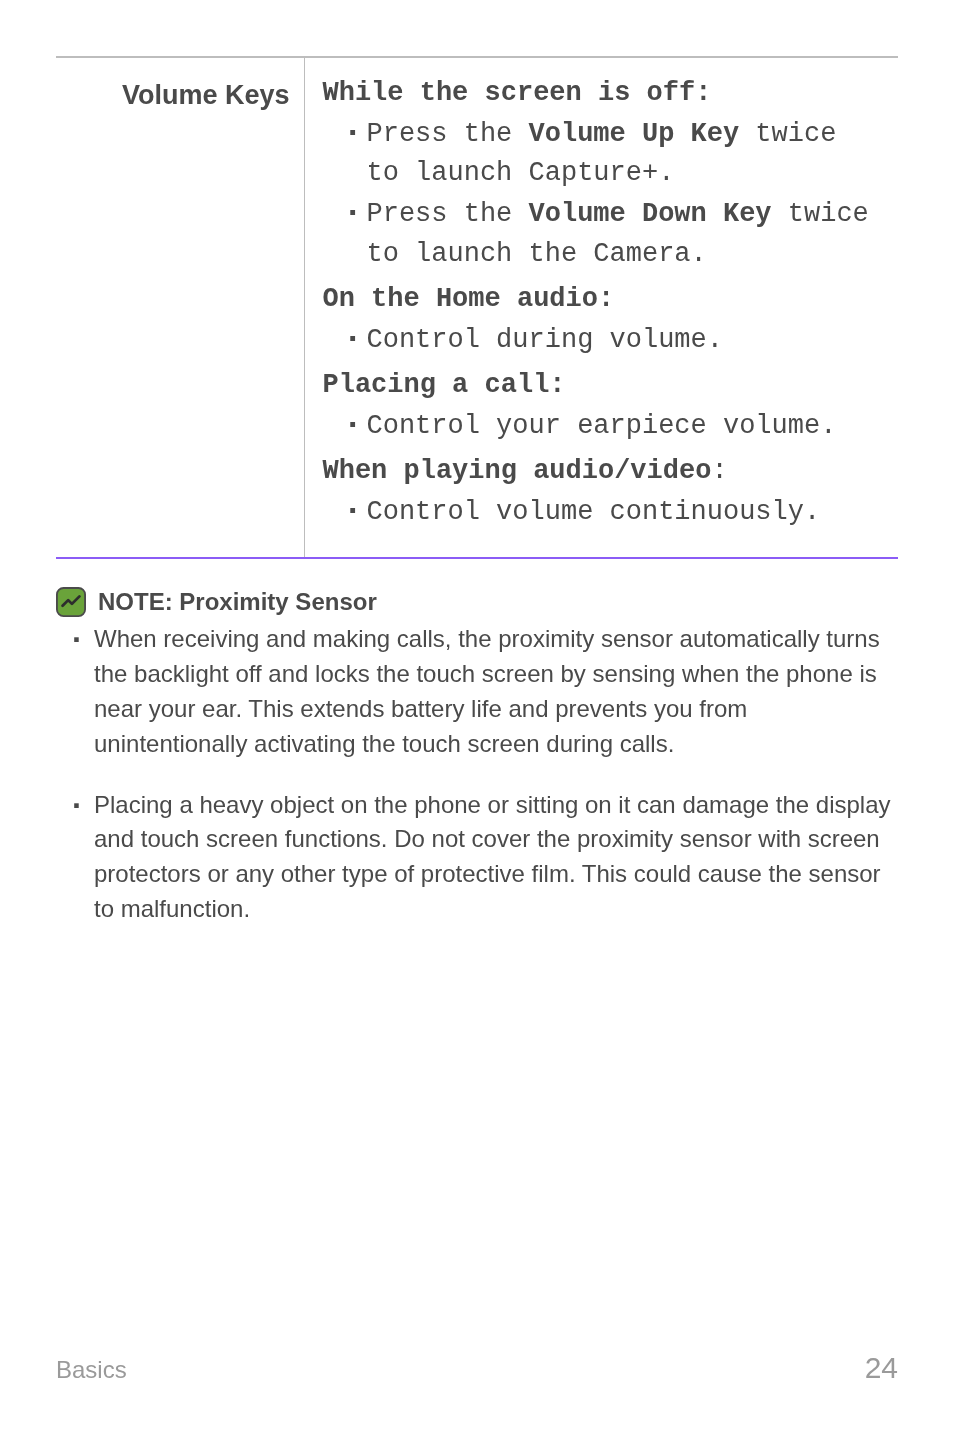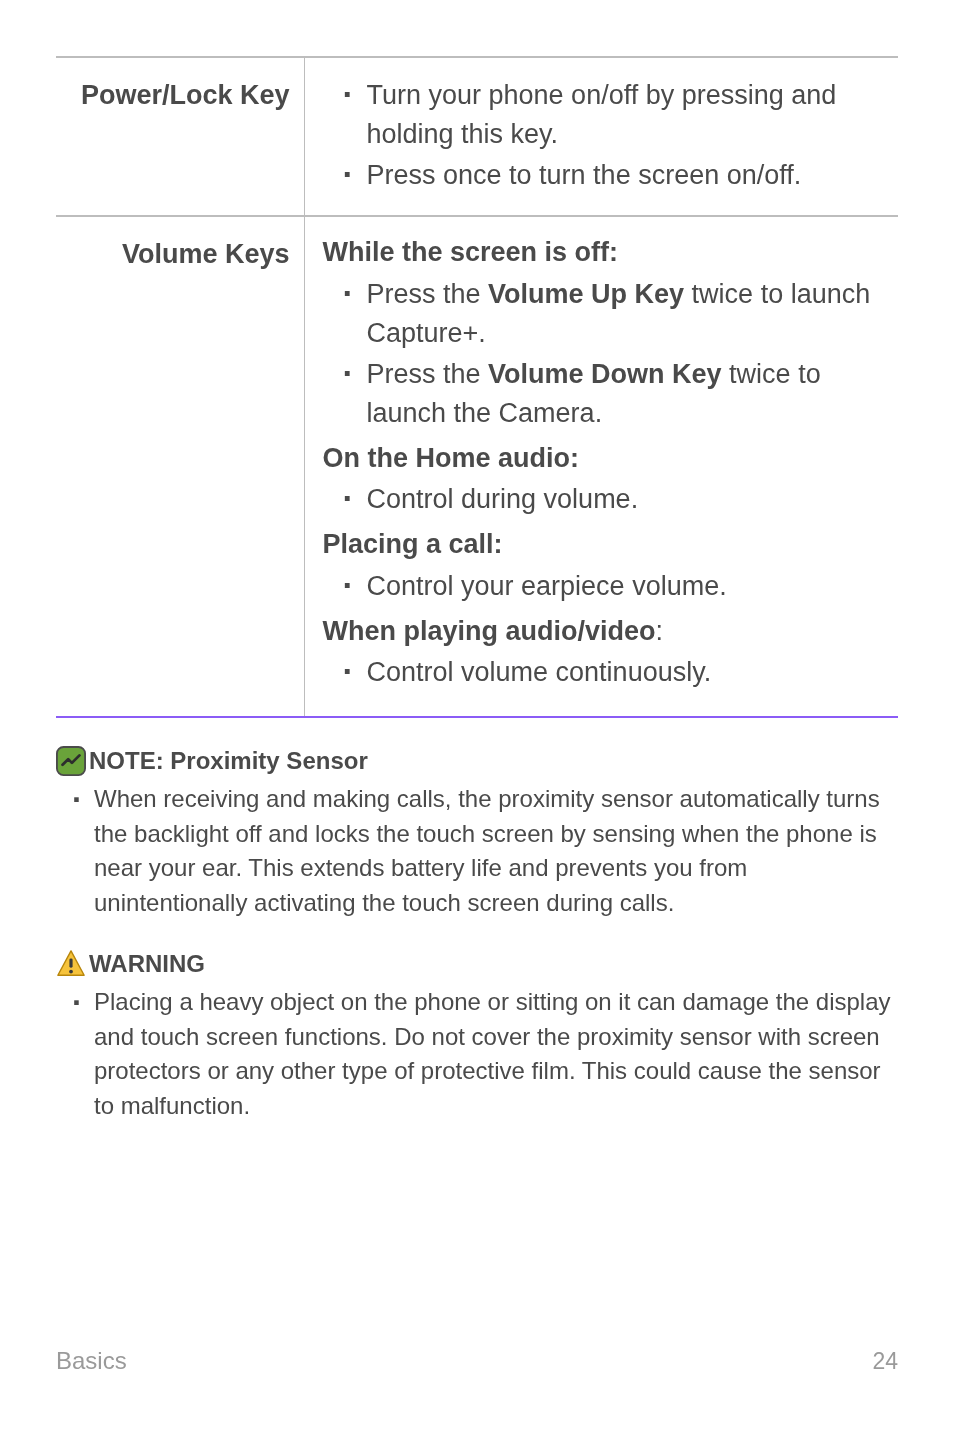--- a/index.html
+++ b/index.html
@@ -40,76 +40,67 @@
     margin: 2px 0 2px 14px;
   }
   .table li::before {
     content: "·";
     position: absolute;
     left: 6px;
     top: -6px;
     font-size: 34px;
     font-weight: 700;
   }
-  .para-group { margin-bottom: 6px; }
+  .para-group { margin-bottom: 6px; font-family: Liberation Mono, monospace; }
 
   .callout {
     margin-top: 26px;
     font-size: 24px;
     line-height: 1.45;
   }
   .callout-head {
     display: flex;
     align-items: center;
-    gap: 3px;
+    gap: 12px;
     font-weight: 700;
   }
   .callout ul { list-style: none; margin-top: 3px; }
   .callout li {
     position: relative;
     padding-left: 26px;
     margin-left: 12px;
   }
   .callout li::before {
     content: "·";
     position: absolute;
     left: 4px;
     top: -6px;
     font-size: 32px;
     font-weight: 700;
   }
   .icon { width: 30px; height: 30px; flex: none; }
 
   .footer {
     position: absolute;
-    bottom: 56px;
+    bottom: 46px;
     left: 56px;
     right: 56px;
     display: flex;
     justify-content: space-between;
     align-items: baseline;
     color: #9a9a9a;
     font-size: 24px;
   }
-  .footer .page { font-size: 23px; }
+  .footer .page { font-size: 30px; }
 </style>
 </head>
 <body>
 
 <table class="table">
   <tbody>
-      <tr>
-    <td class="label">Power/Lock Key</td>
-    <td>
-      <ul>
-        <li>Turn your phone on/off by pressing and holding this key.</li>
-        <li>Press once to turn the screen on/off.</li>
-      </ul>
-    </td>
-  </tr>
   <tr>
     <td class="label">Volume Keys</td>
     <td>
       <div class="para-group">
         <div class="bold">While the screen is off:</div>
         <ul>
           <li><span>Press the </span><span class="bold">Volume Up Key</span><span> twice to launch Capture+.</span></li>
           <li><span>Press the </span><span class="bold">Volume Down Key</span><span> twice to launch the Camera.</span></li>
         </ul>
       </div>
@@ -143,28 +134,20 @@
       <path d="M7 20 L13 14 L17 18 L25 10" fill="none" stroke="#2d2d2d" stroke-width="3" stroke-linecap="round" stroke-linejoin="round"></path>
     </svg>
     <span>NOTE: Proximity Sensor</span>
   </div>
   <ul>
       <li>When receiving and making calls, the proximity sensor automatically turns the backlight off and locks the touch screen by sensing when the phone is near your ear. This extends battery life and prevents you from unintentionally activating the touch screen during calls.</li>
     </ul>
 </div>
 
 <div class="callout">
-  <div class="callout-head">
-    <svg class="icon" viewBox="0 0 32 32">
-      <path d="M16 2 L30 28 L2 28 Z" fill="#f6c33c" stroke="#b8860b" stroke-width="1.5" stroke-linejoin="round"></path>
-      <rect x="14.3" y="10" width="3.4" height="10" rx="1.5" fill="#3a3a3a"></rect>
-      <circle cx="16" cy="24" r="2" fill="#3a3a3a"></circle>
-    </svg>
-    <span>WARNING</span>
-  </div>
   <ul>
       <li>Placing a heavy object on the phone or sitting on it can damage the display and touch screen functions. Do not cover the proximity sensor with screen protectors or any other type of protective film. This could cause the sensor to malfunction.</li>
     </ul>
 </div>
 
 <div class="footer">
   <span>Basics</span>
   <span class="page">24</span>
 </div>
 

